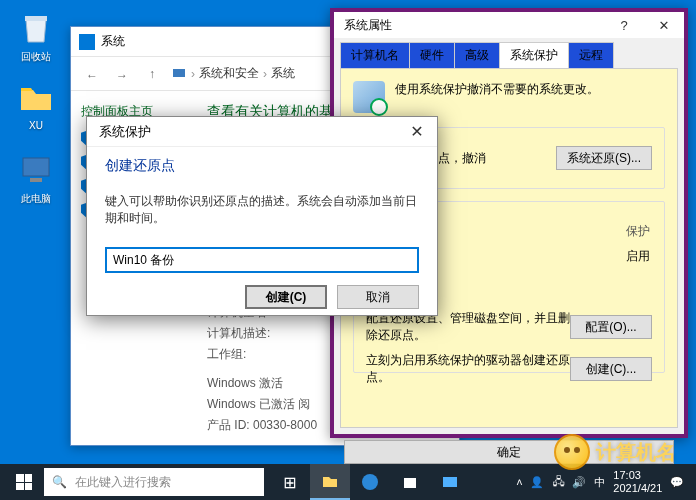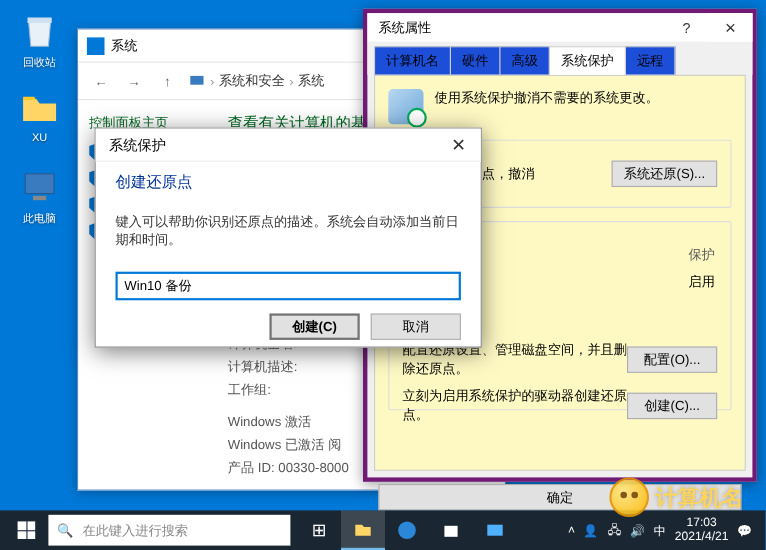--- a/index.html
+++ b/index.html
@@ -67,21 +67,21 @@
 .taskbar { position: absolute; left: 0; bottom: 0; width: 100%; height: 36px; background: #1a2733; display: flex; align-items: center; padding: 0 4px; }
 .start-btn { width: 40px; height: 36px; display: flex; align-items: center; justify-content: center; }
 .win-logo { width: 16px; height: 16px; display: grid; grid-template: 1fr 1fr / 1fr 1fr; gap: 1px; }
 .win-logo div { background: #fff; }
 .search-box { width: 220px; height: 28px; background: #fff; display: flex; align-items: center; padding: 0 8px; gap: 8px; font-size: 12px; color: #888; }
 .task-icons { display: flex; margin-left: 6px; }
 .task-icon { width: 40px; height: 36px; display: flex; align-items: center; justify-content: center; color: #fff; }
 .task-icon.active { background: rgba(255,255,255,0.15); border-bottom: 2px solid #76b9ed; }
 .tray { margin-left: auto; display: flex; align-items: center; gap: 8px; color: #fff; font-size: 11px; padding-right: 8px; }
 .tray-item { display: flex; align-items: center; }
-.tray-clock { text-align: center; line-height: 1.2; }
+.tray-clock { text-align: left; line-height: 1.2; }
 
 
 .watermark { position: absolute; right: 20px; bottom: 30px; display: flex; align-items: center; gap: 6px; color: #ffd24d; font-size: 20px; font-weight: bold; text-shadow: 0 0 4px rgba(0,0,0,0.3); opacity: 0.9; pointer-events: none; }
 .watermark .face { width: 36px; height: 36px; border-radius: 50%; background: radial-gradient(circle at 35% 35%, #ffe680, #ffb900); border: 2px solid #e69500; position: relative; }
 .watermark .face::before, .watermark .face::after { content:""; position:absolute; width:6px; height:6px; background:#7a4a00; border-radius:50%; top:11px; }
 .watermark .face::before { left: 8px; } .watermark .face::after { right: 8px; }
 </style>
 </head>
 <body>
 

